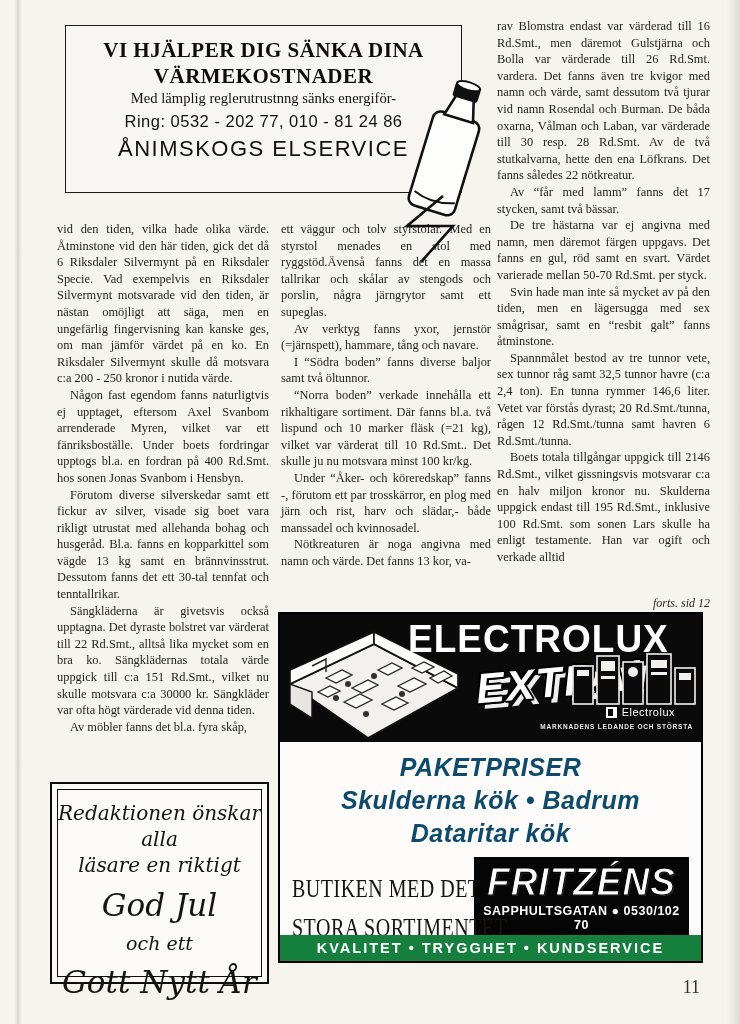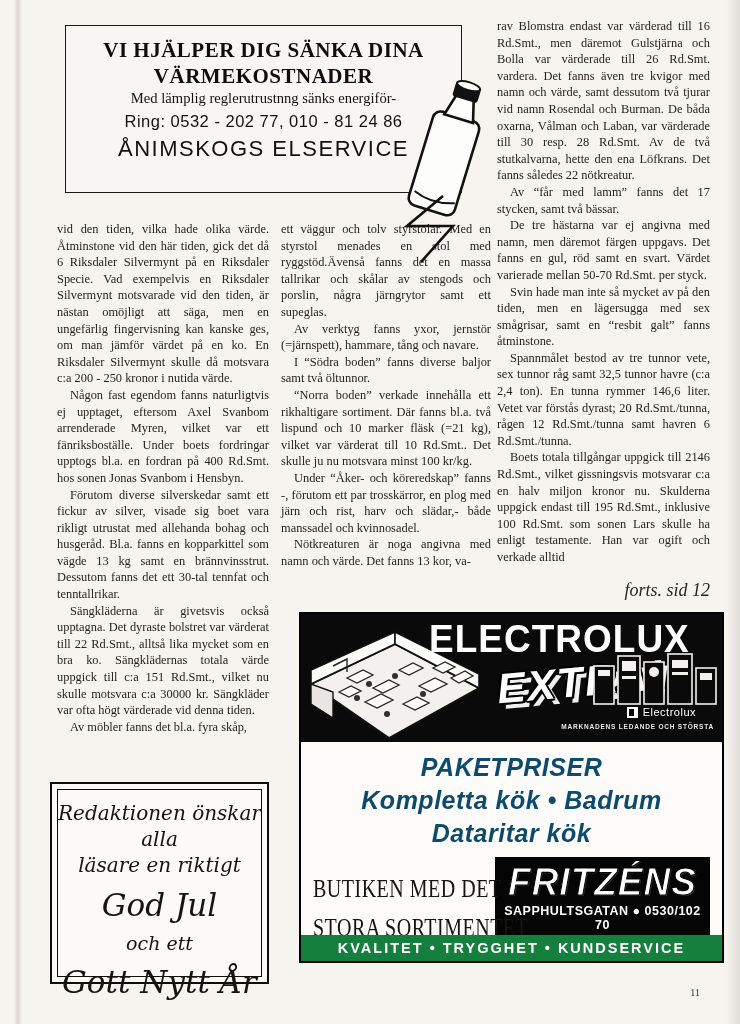--- a/index.html
+++ b/index.html
@@ -50,40 +50,40 @@
   .col {
     position:absolute; font-size:12.4px; line-height:16.6px;
     text-align:justify; color:#282320;
   }
   .col p { text-align:justify; }
   .col p.indent { text-indent:13px; }
   #col1 { left:57px;  top:221px; width:212px; }
   #col2 { left:281px; top:221px; width:210px; }
   #col3 { left:497px; top:18px;  width:213px; }
   .continuation {
-    text-align:right; font-style:italic; font-size:18px; color:#2a2520;
+    text-align:right; font-style:italic; font-size:12px; margin-top:13px; color:#2a2520;
   }
 
   
   .greeting-box {
     position:absolute; left:50px; top:782px; width:219px; height:202px;
     border:2px solid #0c0c0c; background:#fbfaf7; padding:5px;
   }
   .greeting-inner {
     border:1px solid #0c0c0c; width:100%; height:100%;
     text-align:center; font-style:italic; font-family:"DejaVu Serif", serif;
     color:#17140f; padding-top:10px;
   }
   .greet-sm { font-size:20px; line-height:26px; }
   .greet-lg { font-size:31px; line-height:38px; margin-top:8px; }
   .greet-xs { font-size:19px; line-height:24px; margin-top:7px; }
 
   
   .elux-ad {
-    position:absolute; left:299px; top:612px; width:425px; height:351px;
+    position:absolute; left:278px; top:612px; width:425px; height:351px;
     border:2px solid #000; background:#fdfcfa;
   }
   .elux-top {
     position:relative; height:128px; background:#0b0a0a; overflow:hidden;
   }
   .elux-brand {
     position:absolute; left:128px; top:4px;
     font-family:"Liberation Sans", sans-serif; font-weight:900;
     font-size:37px; letter-spacing:1px; color:#fff;
     transform:scaleY(1.05);
@@ -148,21 +148,21 @@
   .elux-footer {
     position:absolute; left:0; right:0; bottom:0; height:26px; background:#15803d;
     display:flex; align-items:center; justify-content:center;
   }
   .elux-footer span {
     color:#fff; font-family:"Liberation Sans", sans-serif; font-weight:bold;
     font-size:14.5px; letter-spacing:2px;
   }
 
   .page-number {
-    position:absolute; right:40px; bottom:26px; font-size:10px; color:#33302c;
+    position:absolute; right:40px; bottom:26px; font-size:18px; color:#33302c;
   }
 </style>
 </head>
 <body>
 
 <div class="scan-shade-left"></div>
 <div class="scan-shade-right"></div>
 
 <div class="top-ad">
   <div class="ad-title">
@@ -278,21 +278,21 @@
     </div>
     <div class="elux-logo-row">
       <span class="elux-logo-mark"></span>
       <span class="elux-logo-text">Electrolux</span>
     </div>
     <div class="elux-tagline">MARKNADENS LEDANDE OCH STÖRSTA</div>
   </div>
 
   <div class="elux-mid">
     <div>PAKETPRISER</div>
-    <div>Kompletta kök   •   Badrum</div>
+    <div>Skulderna kök   •   Badrum</div>
     <div>Dataritar kök</div>
   </div>
 
   <div class="elux-shop">
     <div class="shop-slogan">
       <div>BUTIKEN MED DET</div>
       <div>STORA SORTIMENTET</div>
     </div>
     <div class="dealer-box">
       <div class="fritzens">FRITZÉNS</div>

